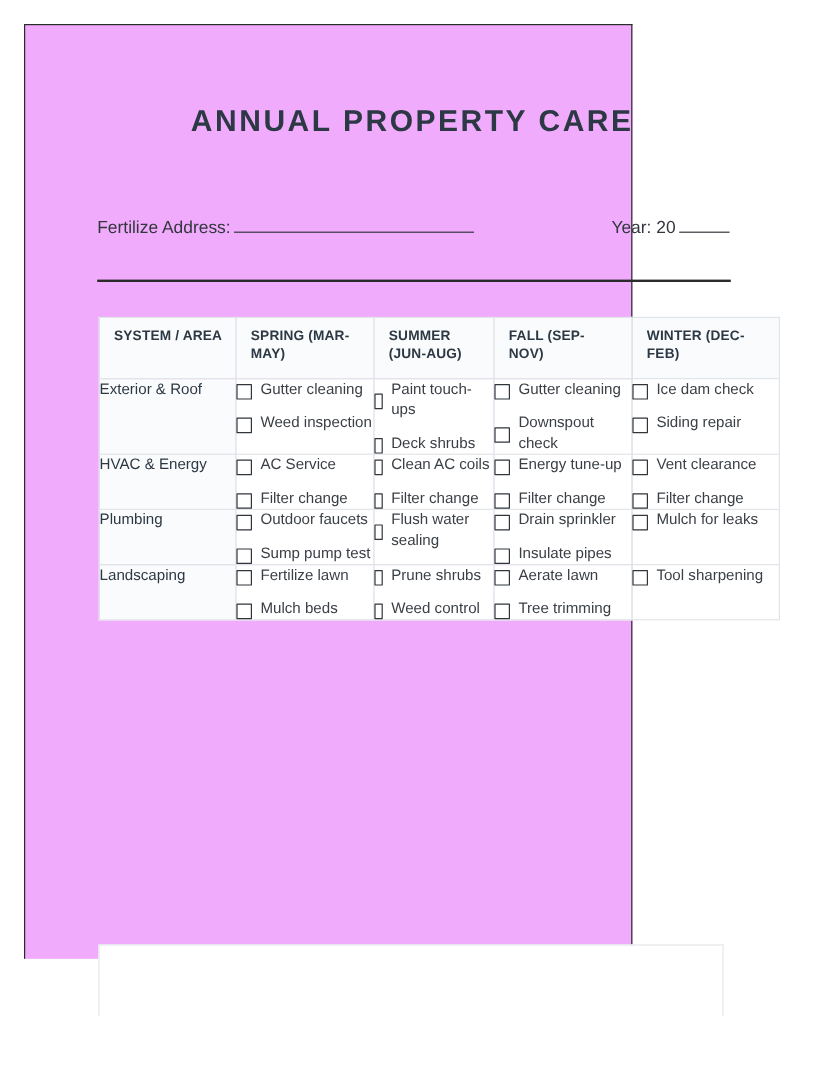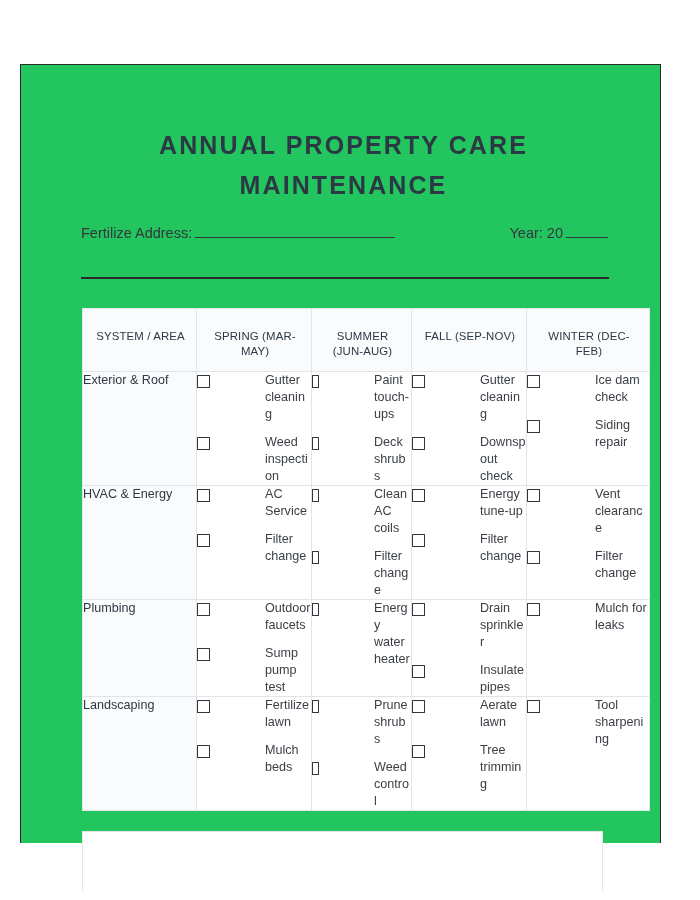--- a/index.html
+++ b/index.html
@@ -14,29 +14,28 @@
     color: #2f3640;
     overflow: hidden;
     position: relative;
   }
 
   
   .page-sheet {
     position: absolute;
     left: 20px;
     top: 20px;
-    width: 641px;          
+    width: 507px;          
     height: 779px;         
     border-left: 1.6px solid #2b2b2b;
     border-right: 1.6px solid #2b2b2b;
     border-top: 1.6px solid #2b2b2b;
     border-bottom: none;
     box-sizing: border-box;
-    background: #22c55e;
-    margin-top: 44px;
+    background: #f0abfc;
   }
 
   .page-inner {
     position: absolute;
     left: 0;
     top: 0;
     width: 641px;
     height: 779px;
   }
 
@@ -106,27 +105,27 @@
     border: 1px solid #dcdfe3;
   }
   .care-table th,
   .care-table td {
     border: 1px solid #e2e5e8;
     vertical-align: top;
     padding: 0;
   }
   .care-table thead th {
     background: #fafbfc;
-    text-align: center;
+    text-align: left;
     font-size: 11.4px;
-    font-weight: normal;
+    font-weight: bold;
     letter-spacing: 0.15px;
     line-height: 15px;
     color: #2c3844;
-    padding: 20px 10px 12px 12px;
+    padding: 8px 10px 12px 12px;
     height: 51px;
     box-sizing: border-box;
   }
   .col-sys   { width: 114px; }
   .col-spr   { width: 115px; }
   .col-sum   { width: 100px; }
   .col-fal   { width: 115px; }
   .col-win   { width: 123px; }
 
   .row-head {
@@ -139,23 +138,22 @@
     box-sizing: border-box;
   }
   .cell-tasks {
     background: #ffffff;
     padding: 12px 8px 12px 9px;
     box-sizing: border-box;
   }
 
   .task {
     display: flex;
-    align-items: flex-start;
+    align-items: center;
     margin-bottom: 11px;
-    gap: 48px;
   }
   .task:last-child { margin-bottom: 0; }
 
   .cbox {
     flex: 0 0 auto;
     width: 13px;
     height: 13px;
     border: 1.3px solid #31363c;
     background: #fff;
     box-sizing: border-box;
@@ -189,21 +187,20 @@
   }
 </style>
 </head>
 <body>
 
 <div class="page-sheet">
   <div class="page-inner">
 
     <div class="doc-title">
       <div>ANNUAL PROPERTY CARE</div>
-      <div>MAINTENANCE</div>
     </div>
 
     <div class="meta-row">
       <div class="meta-left">
         <span>Fertilize Address:</span><span class="fill-line fill-addr"></span>
       </div>
       <div class="meta-right">
         <span>Year: 20</span><span class="fill-line fill-year"></span>
       </div>
     </div>
@@ -324,21 +321,21 @@
               <span class="task-label">Outdoor faucets</span>
             </div>
             <div class="task">
               <span class="cbox"></span>
               <span class="task-label">Sump pump test</span>
             </div>
           </td>
           <td class="cell-tasks cell-summer">
             <div class="task">
               <span class="cbox"></span>
-              <span class="task-label">Energy water heater</span>
+              <span class="task-label">Flush water sealing</span>
             </div>
           </td>
           <td class="cell-tasks cell-fall">
             <div class="task">
               <span class="cbox"></span>
               <span class="task-label">Drain sprinkler</span>
             </div>
             <div class="task">
               <span class="cbox"></span>
               <span class="task-label">Insulate pipes</span>

